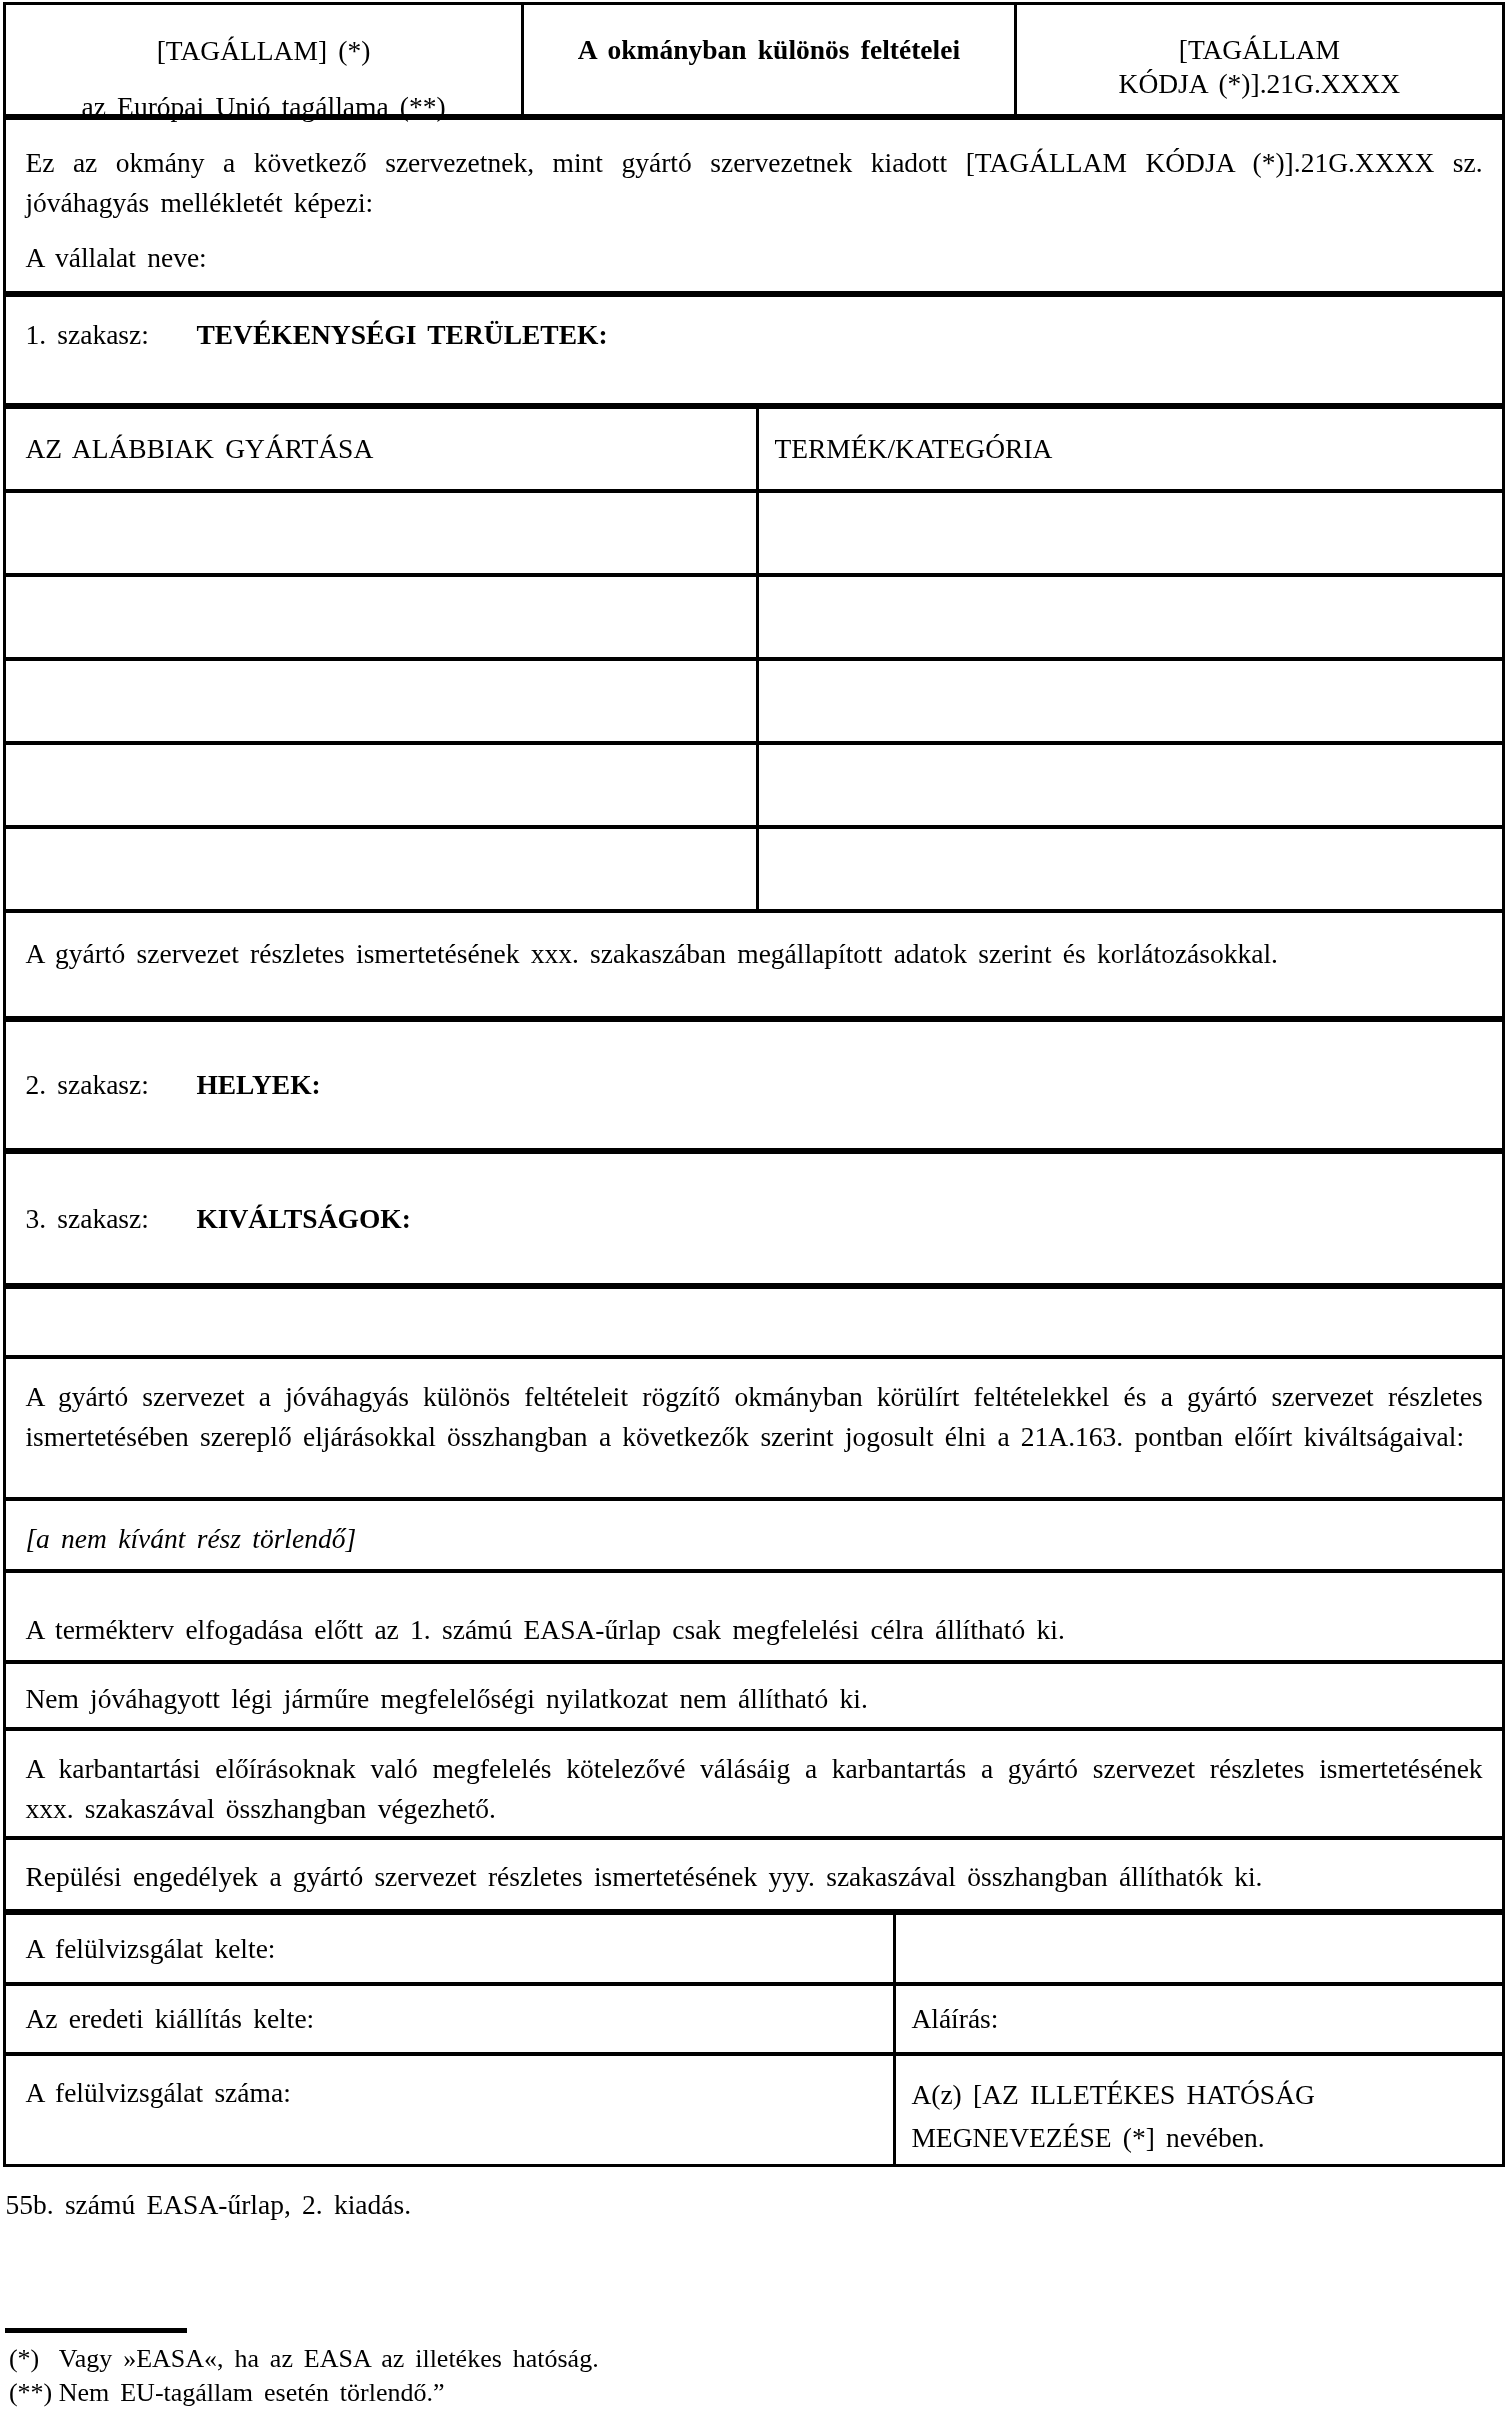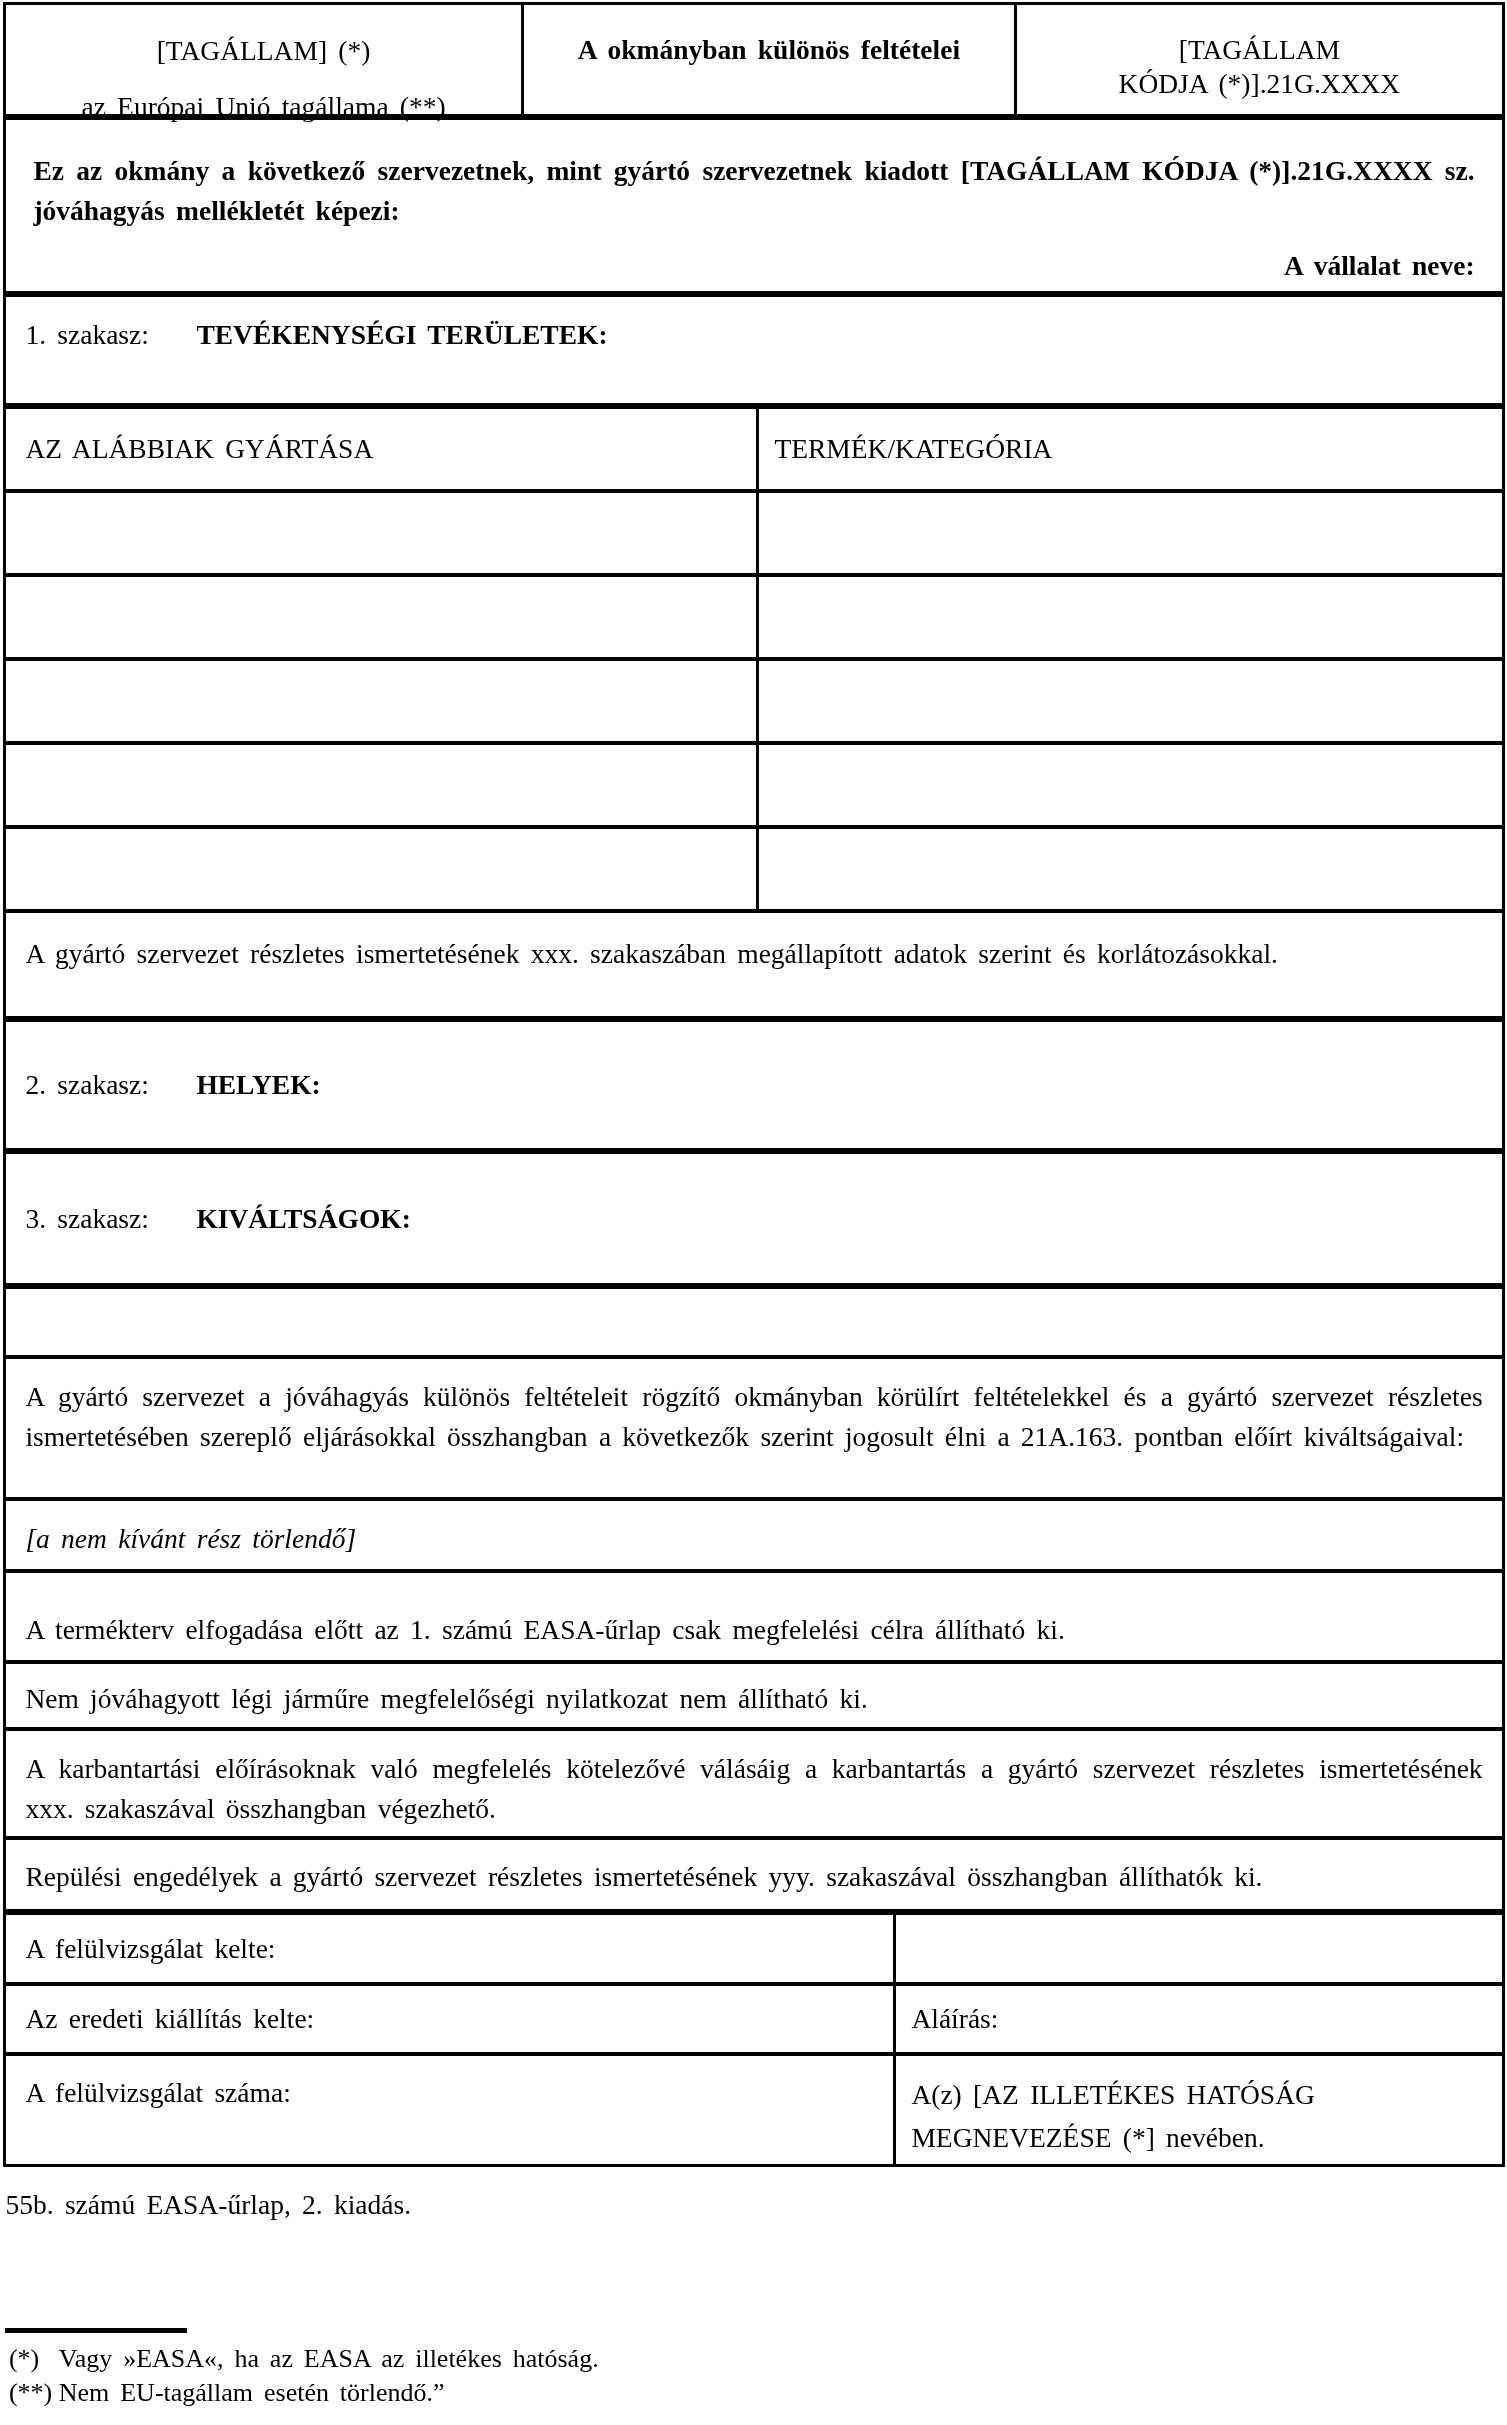--- a/index.html
+++ b/index.html
@@ -19,23 +19,23 @@
 
   
   .header-row { display:flex; height:109px; }
   .hcell { box-sizing:border-box; text-align:center; }
   .hc1 { width:34.4%; padding-top:18px; line-height:56px; }
   .hc2 { width:33.0%; border-left:3.4px solid #000; font-weight:bold; padding-top:25px; }
   .hc3 { width:32.6%; border-left:3.4px solid #000; padding-top:27.5px; line-height:34px; }
 
   
   .intro { height:177px; padding:23.4px 19px 0 19px; }
-  .intro p { margin:8px;font-weight:bold; }
+  .intro p { margin:0; }
   .just { text-align:justify; }
-  .company { margin-top:15px !important;text-align:right; }
+  .company { margin-top:15px !important; }
 
   
   .secrow { display:flex; padding-left:19px; box-sizing:border-box; }
   .sec1 { height:112px; padding-top:18px; }
   .sec2 { height:132px; align-items:center; }
   .sec3 { height:135px; align-items:center; }
   .seclabel { width:171px; flex:none; }
   .sectitle { font-weight:bold; }
 
   

